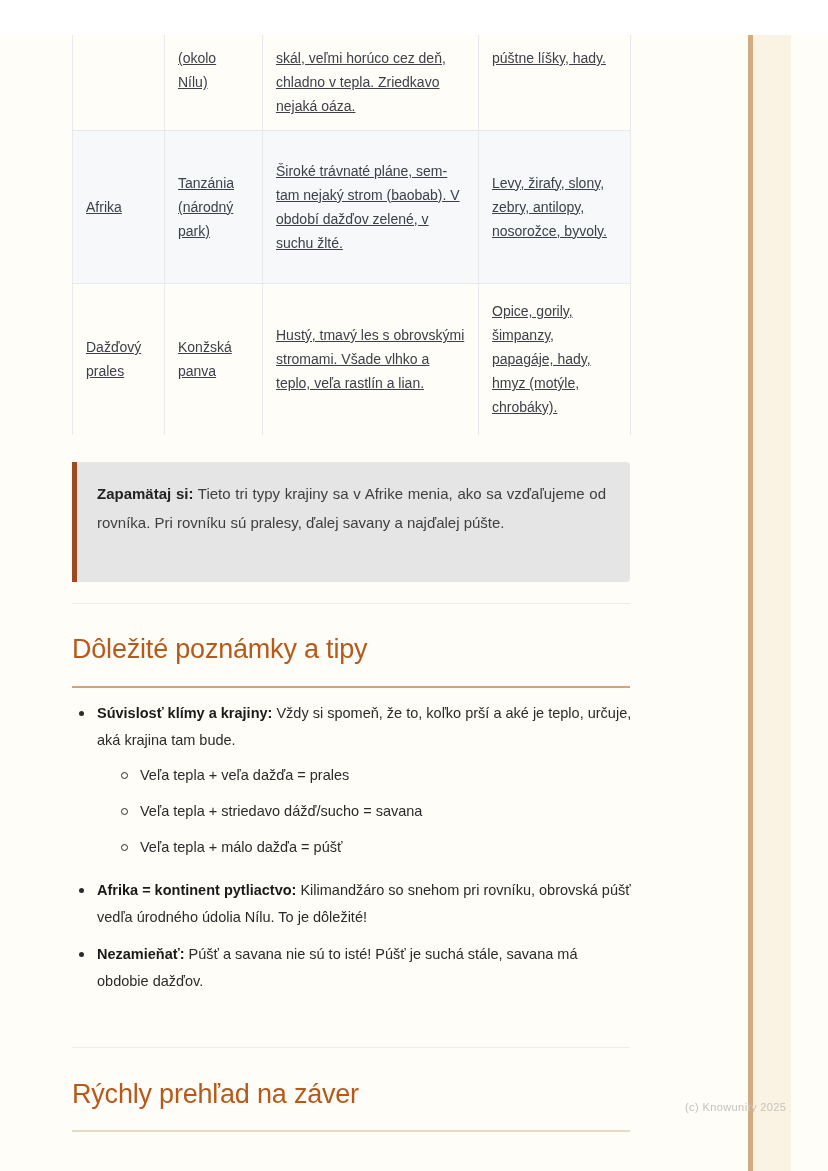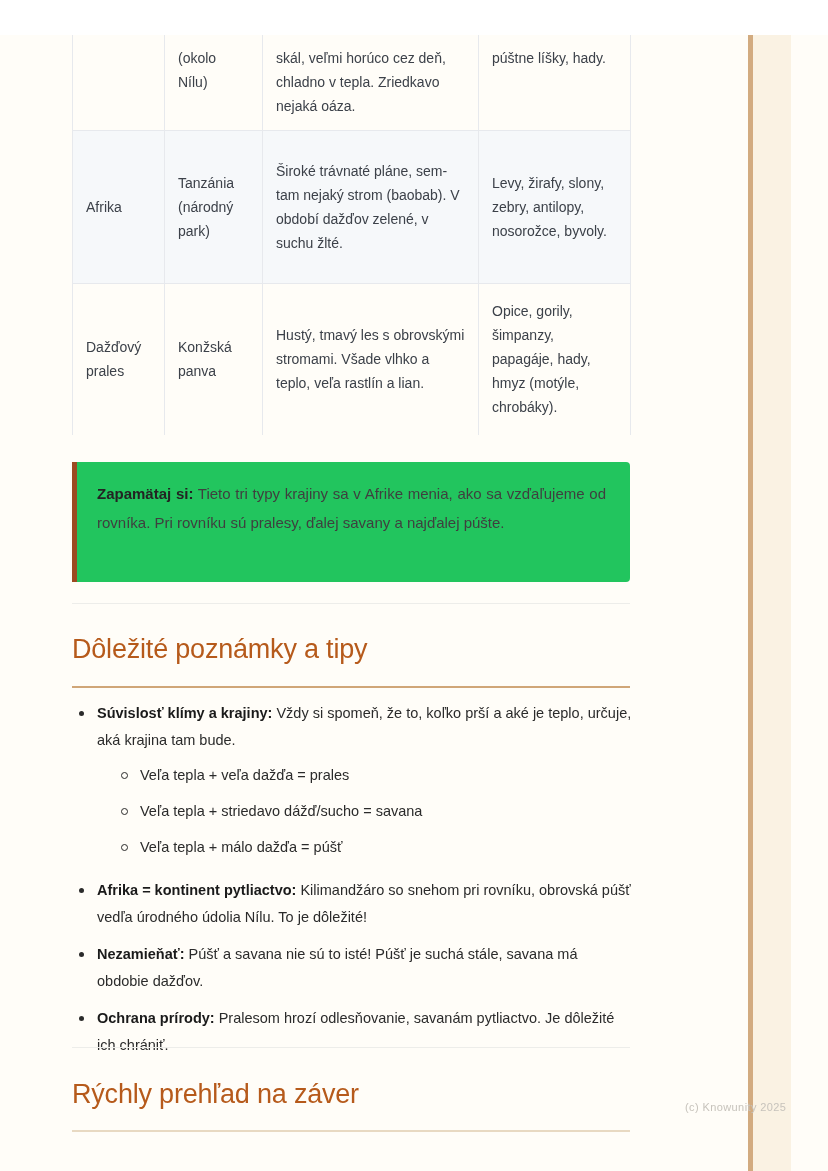--- a/index.html
+++ b/index.html
@@ -35,30 +35,31 @@
   }
   table.landscape {
     border-collapse: collapse; table-layout: fixed; width: 558px;
     font-size: 14px; line-height: 24px; color: #3c4149;
   }
   table.landscape td {
     border: 1px solid #e7e9ed;
     padding: 11px 13px;
     vertical-align: middle;
     word-wrap: break-word;
+    text-decoration: underline;
   }
   table.landscape tr.cut td { border-top: none; vertical-align: top; height: 95px; }
   table.landscape tr.r2 td { height: 153px; background: #f6f8fa; }
   table.landscape tr.r3 td { height: 152px; }
   .c1 { width: 92px; } .c2 { width: 98px; } .c3 { width: 216px; } .c4 { width: 152px; margin-left: 16px; }
 
   
   .callout {
     position: absolute; left: 72px; top: 462px; width: 558px; min-height: 120px;
-    background: #22c55e;
+    background: #e5e5e5;
     border-left: 5px solid #9c4a21;
     border-radius: 0 4px 4px 0;
     padding: 17px 24px 16px 20px;
     font-size: 15px; line-height: 29px; color: #3f3f3f;
     text-align: justify;
   }
   .callout b { color: #232323; }
 
   .rule {
     position: absolute; left: 72px; width: 558px; height: 1px;
@@ -165,24 +166,20 @@
       </ul>
     </li>
     <li>
       <span class="disc"></span>
       <b>Afrika = kontinent pytliactvo:</b><span> Kilimandžáro so snehom pri rovníku, obrovská púšť vedľa úrodného údolia Nílu. To je dôležité!</span>
     </li>
     <li>
       <span class="disc"></span>
       <b>Nezamieňať:</b><span> Púšť a savana nie sú to isté! Púšť je suchá stále, savana má obdobie dažďov.</span>
     </li>
-    <li>
-      <span class="disc"></span>
-      <b>Ochrana prírody:</b><span> Pralesom hrozí odlesňovanie, savanám pytliactvo. Je dôležité ich chrániť.</span>
-    </li>
   </ul>
 
   <hr class="rule rule-2">
 
   <div class="h2 h2-summary">Rýchly prehľad na záver</div>
   <div class="h-underline second"></div>
 
 </div>
 
 </body></html>

